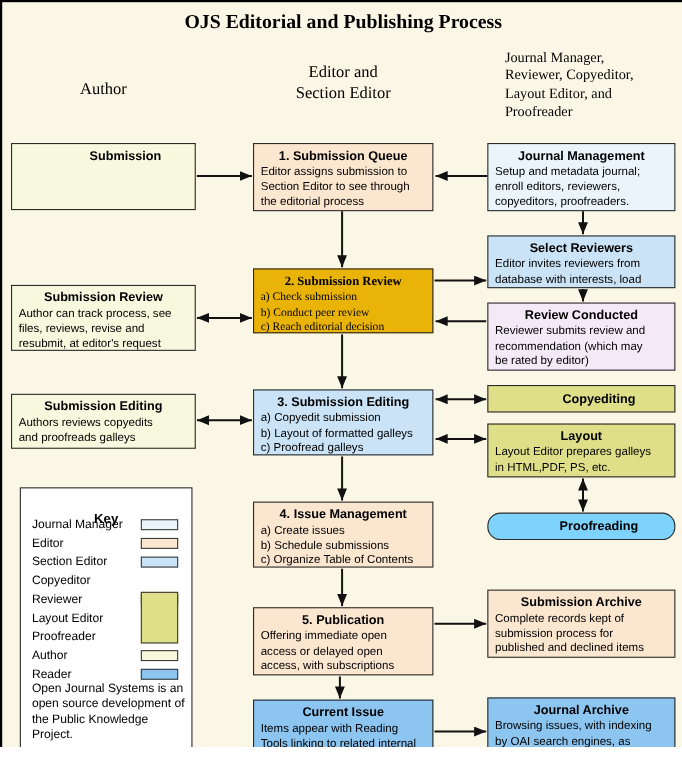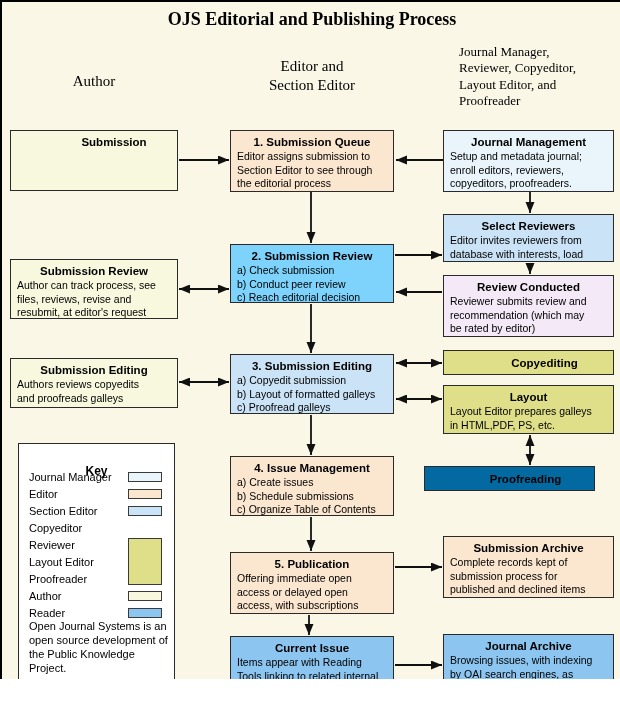--- a/index.html
+++ b/index.html
@@ -78,21 +78,21 @@
     <div class="bb">Authors reviews copyedits
 and proofreads galleys</div>
   </div>
 
   <div class="box" style="left: 228px; top: 128px; width: 164px; height: 62px; background-color: rgb(251, 230, 208);">
     <div class="bt">1. Submission Queue</div>
     <div class="bb">Editor assigns submission to
 Section Editor to see through
 the editorial process</div>
   </div>
-  <div class="box" style="left: 228px; top: 242px; width: 164px; height: 59px; background-color: #7dd3fc;">
+  <div class="box" style="left: 228px; top: 242px; width: 164px; height: 59px; background-color: #eab308; font-family: Liberation Serif, serif;">
     <div class="bt">2. Submission Review</div>
     <div class="bb">a) Check submission
 b) Conduct peer review
 c) Reach editorial decision</div>
   </div>
   <div class="box" style="left: 228px; top: 352px; width: 164px; height: 60px; background-color: rgb(203, 227, 246);">
     <div class="bt">3. Submission Editing</div>
     <div class="bb">a) Copyedit submission
 b) Layout of formatted galleys
 c) Proofread galleys</div>
@@ -134,21 +134,21 @@
 be rated by editor)</div>
   </div>
   <div class="box mid" style="left: 441px; top: 348px; width: 171px; height: 25px; background-color: rgb(223, 223, 138);">
     <div class="bt">Copyediting</div>
   </div>
   <div class="box" style="left: 441px; top: 383px; width: 171px; height: 49px; background-color: rgb(223, 223, 138);">
     <div class="bt">Layout</div>
     <div class="bb">Layout Editor prepares galleys
 in HTML,PDF, PS, etc.</div>
   </div>
-  <div class="box mid" style="left: 422px; top: 464px; width: 171px; height: 25px; background-color: #0369a1;">
+  <div class="box mid" style="left: 441px; top: 464px; width: 171px; height: 25px; background-color: #7dd3fc; border-radius: 12px;">
     <div class="bt">Proofreading</div>
   </div>
   <div class="box" style="left: 441px; top: 534px; width: 171px; height: 62px; background-color: rgb(251, 230, 208);">
     <div class="bt">Submission Archive</div>
     <div class="bb">Complete records kept of
 submission process for
 published and declined items</div>
   </div>
   <div class="box" style="left: 441px; top: 632px; width: 171px; height: 64px; background-color: rgb(140, 197, 240);">
     <div class="bt">Journal Archive</div>

